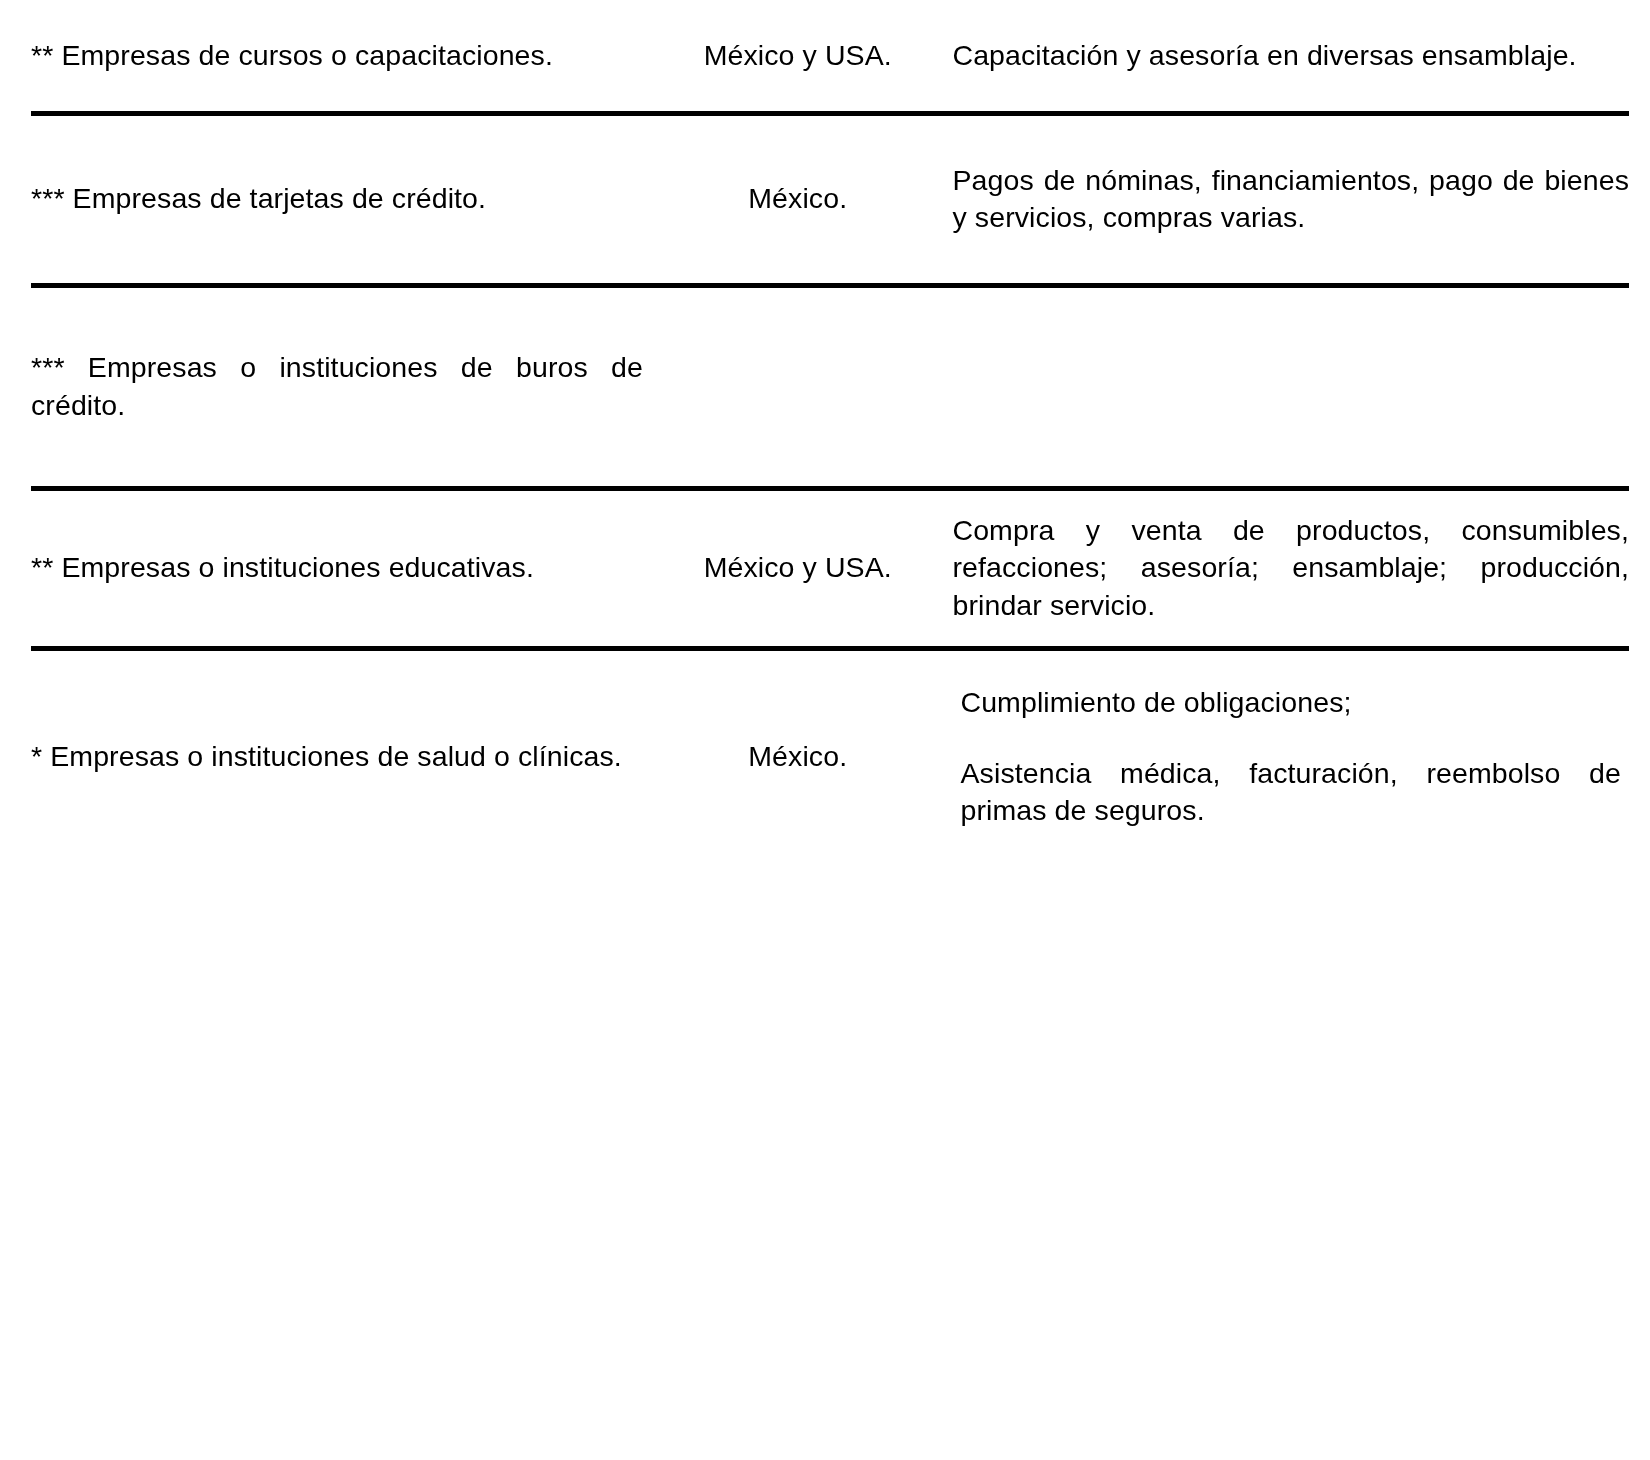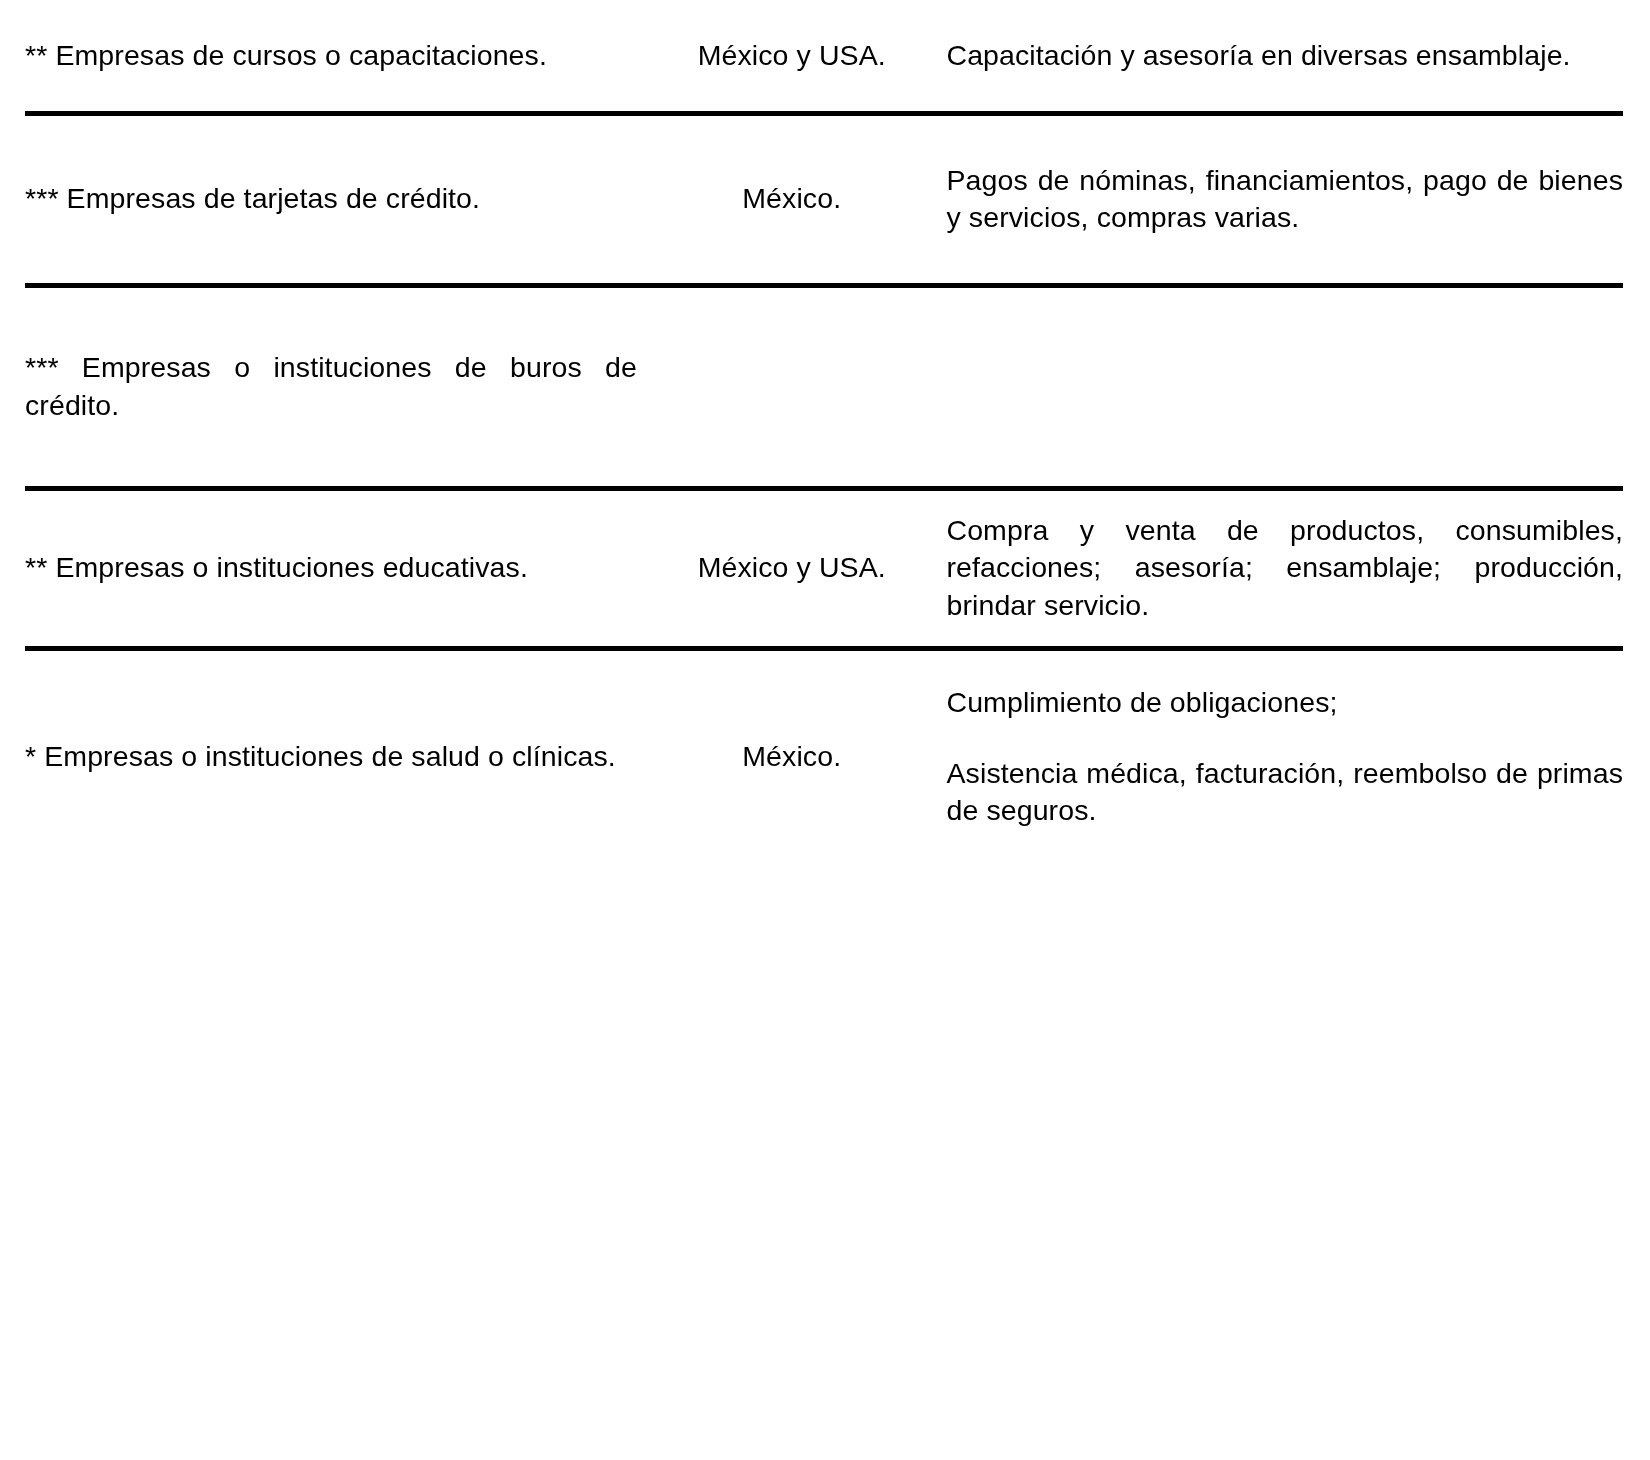--- a/index.html
+++ b/index.html
@@ -13,21 +13,21 @@
   }
   .page {
     position: relative;
     width: 1650px;
     height: 1460px;
     background: #ffffff;
     overflow: hidden;
   }
   .doc-table {
     position: absolute;
-    left: 25px;
+    left: 31px;
     top: 0px;
     width: 1598px;
     border-collapse: collapse;
     table-layout: fixed;
   }
   .doc-table td {
     vertical-align: middle;
     padding: 0;
     border: 0;
   }
@@ -58,21 +58,21 @@
     text-justify: inter-word;
     letter-spacing: 0.1px;
   }
   .cell-text.center {
     text-align: center;
   }
   .cell-text.left {
     text-align: left;
   }
   .cell-text p {
-    margin: 0;
+    margin: 8px;
   }
   .cell-text p + p {
     margin-top: 34px;
   }
   .empty-cell {
     min-height: 10px;
   }
   
   .r1 { height: 113px; }
   .r2 { height: 172px; }

